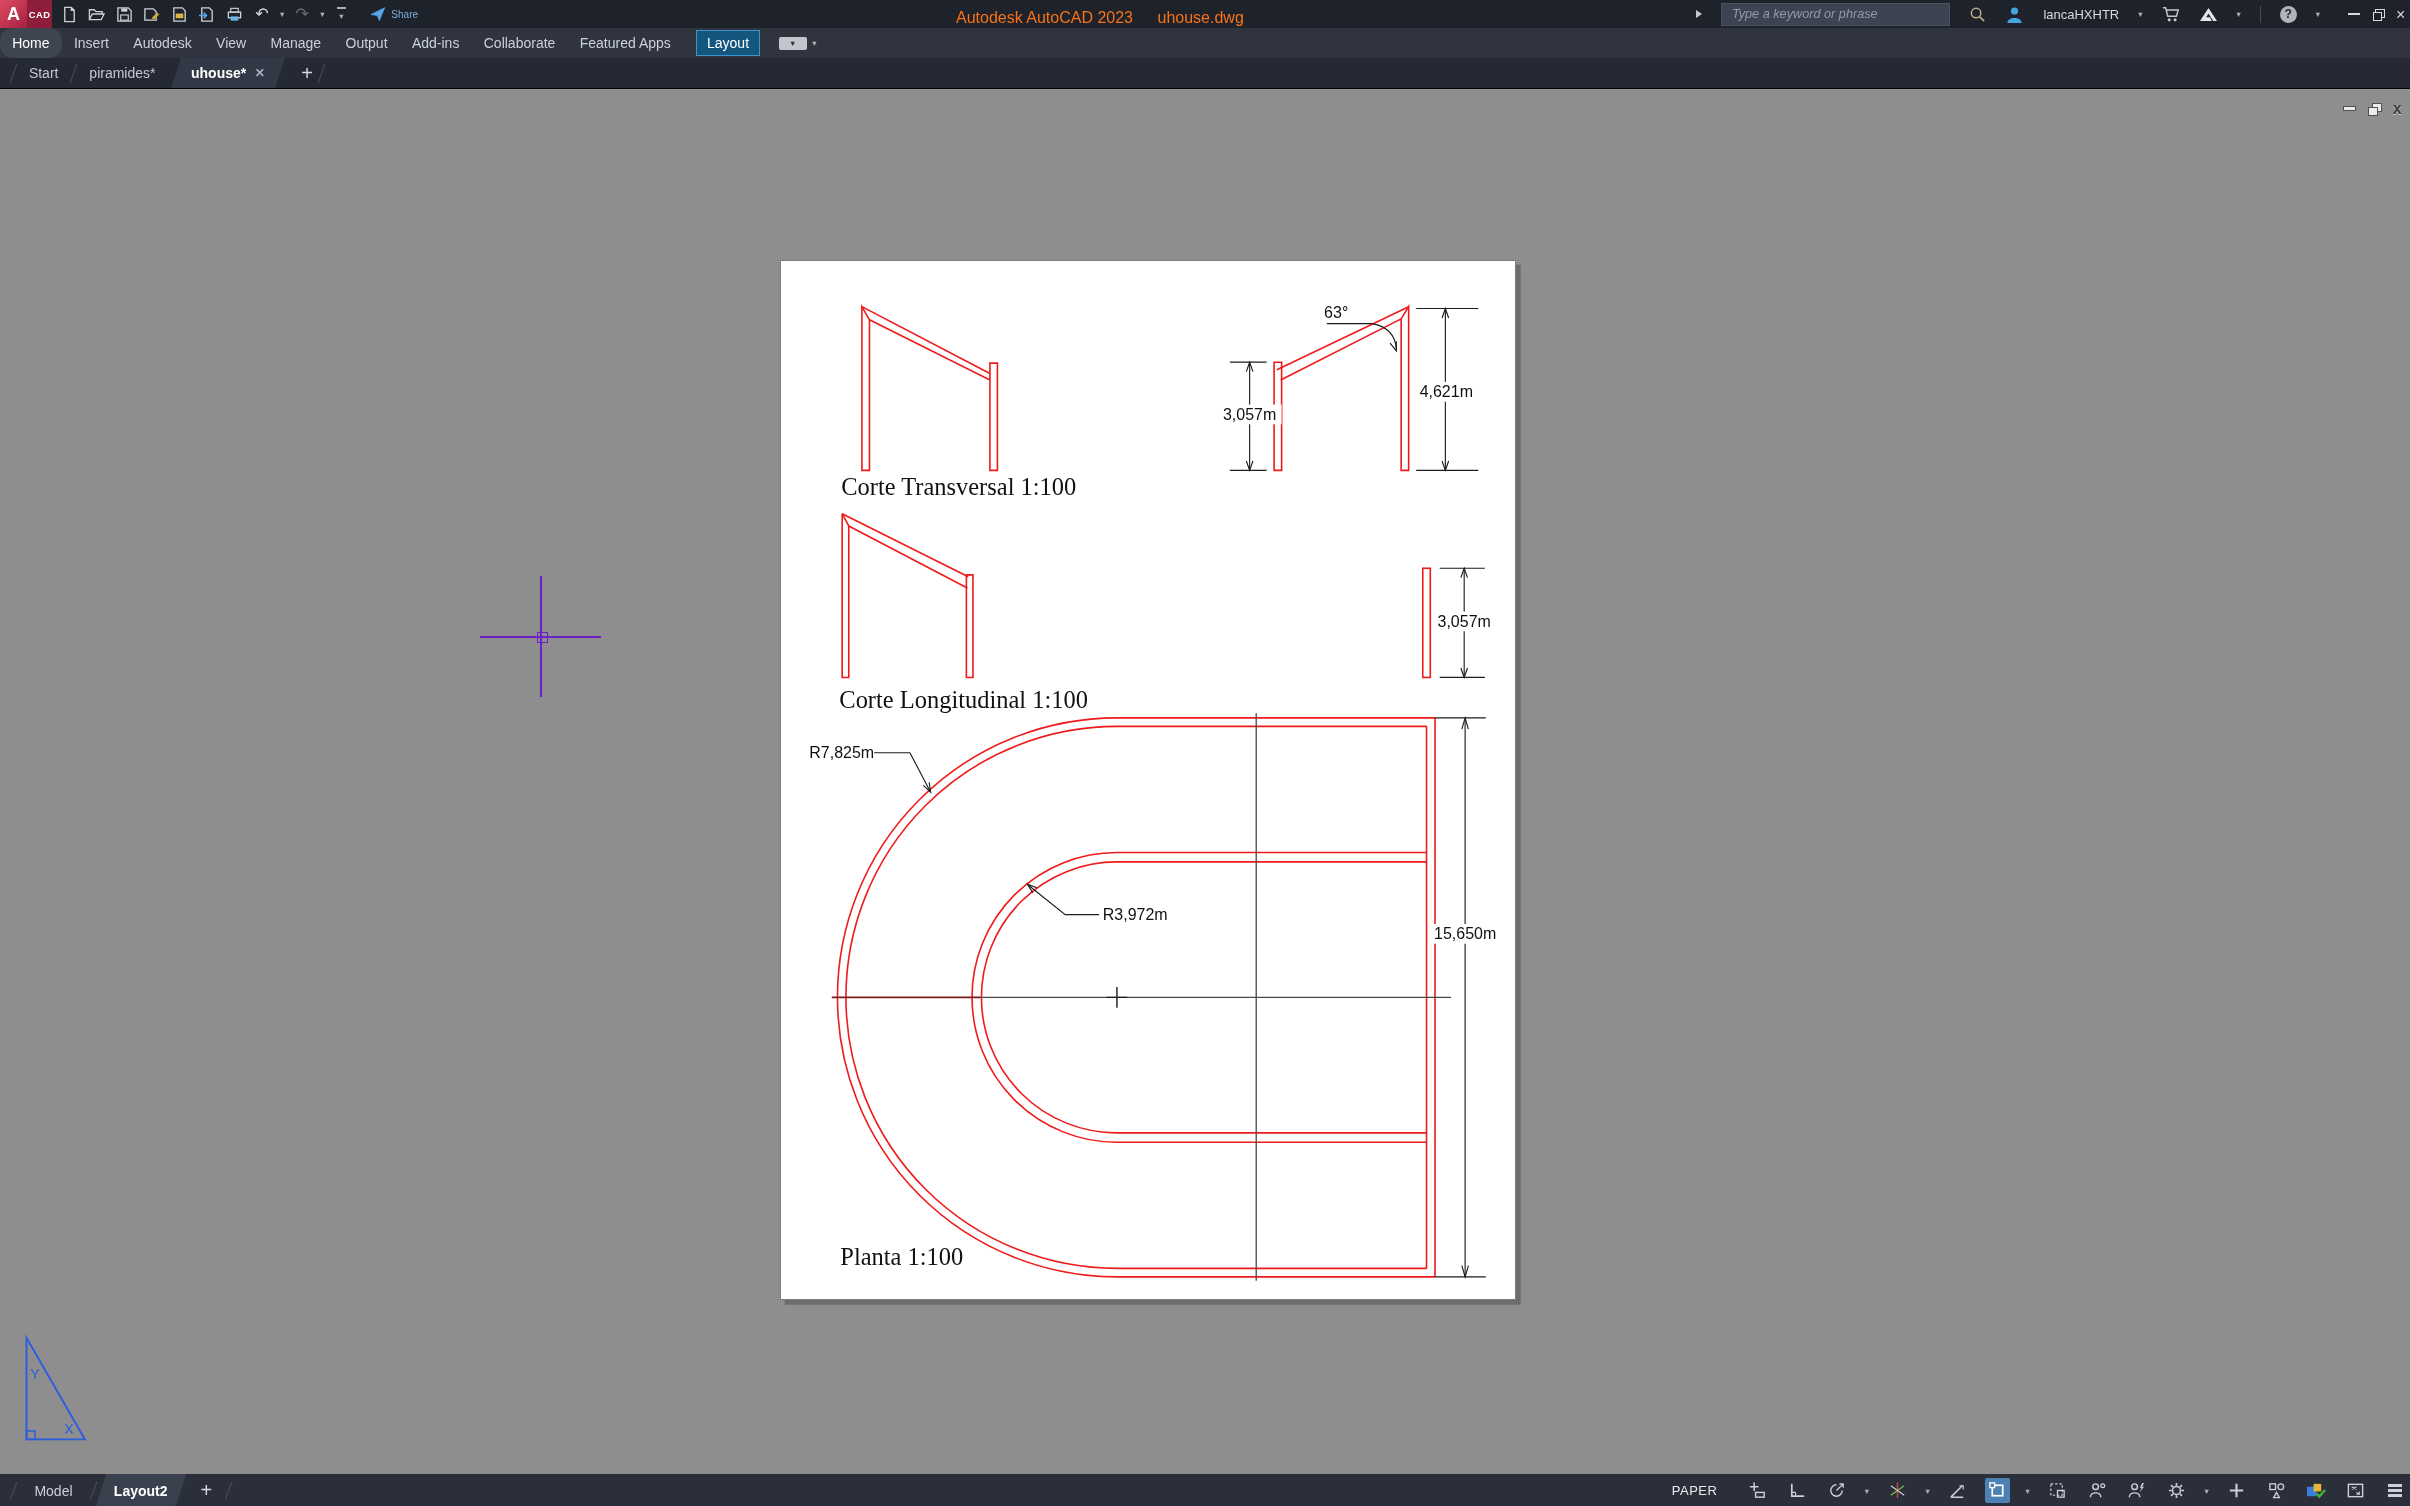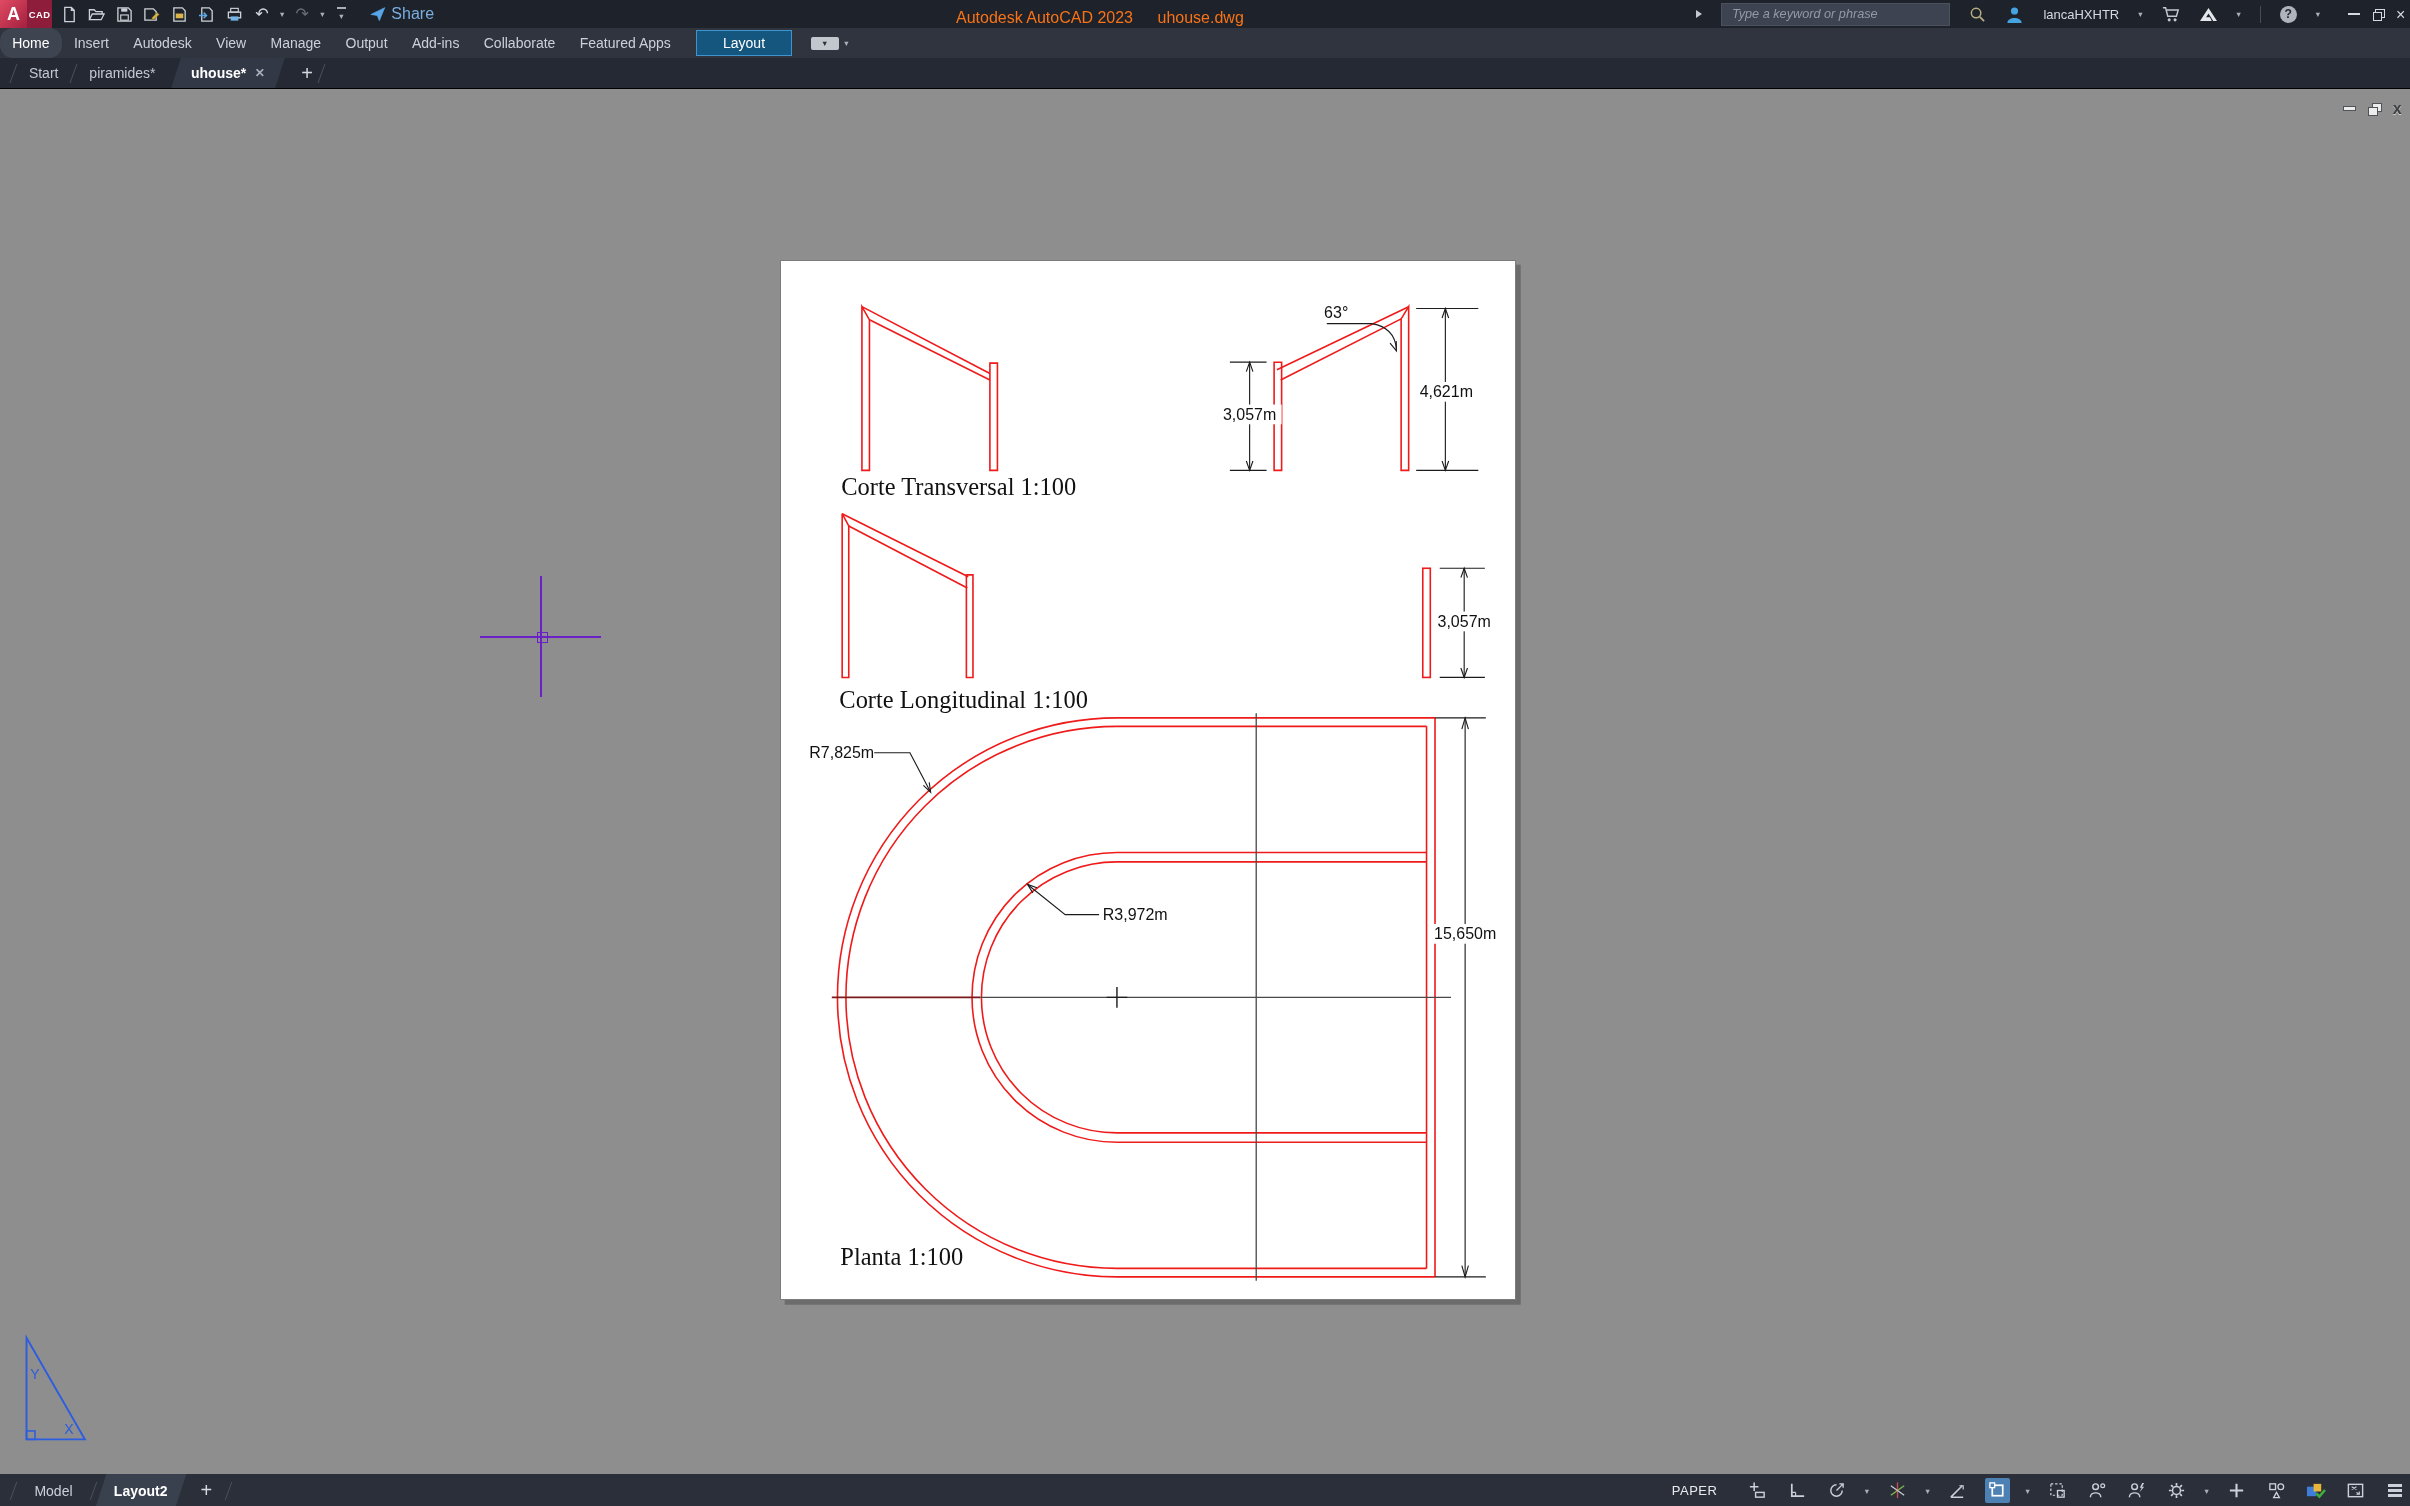--- a/index.html
+++ b/index.html
@@ -13,21 +13,21 @@
      color:#fff;font-weight:bold;font-size:18px;display:flex;align-items:center;justify-content:center;}
   .logo .cadbox{width:25.4px;height:28px;background:#8e1d3c;color:#fff;font-weight:bold;font-size:9.4px;
      display:flex;align-items:center;justify-content:center;letter-spacing:0.5px;}
   .qat-icons{display:flex;align-items:center;gap:8.5px;margin-left:7.5px;}
   .qicon{width:19px;height:19px;display:flex;align-items:center;justify-content:center;}
   .caret{font-size:8.5px;color:#aab0ba;line-height:1;}
   .undo-glyph{font-size:16px;color:#d3d7de;line-height:1;}
   .redo-glyph{font-size:16px;color:#676d78;line-height:1;}
   .qat-dd{width:17px;height:15px;display:flex;flex-direction:column;align-items:center;justify-content:center;color:#aab0ba;font-size:8.5px;}
   .qat-dd .bar{width:9.4px;height:1.9px;background:#aab0ba;margin-bottom:1.9px;}
-  .share{display:flex;align-items:center;gap:5.6px;margin-left:11.3px;color:#79aede;font-size:16px;}
+  .share{display:flex;align-items:center;gap:5.6px;margin-left:11.3px;color:#79aede;font-size:10px;}
   .title-center{position:absolute;left:956px;top:4px;height:28px;display:flex;align-items:center;gap:24.5px;
      color:#f97316;font-size:16px;}
   .tb-right{position:absolute;right:5.6px;top:0;height:28px;display:flex;align-items:center;gap:19px;}
   .play-arrow{width:0;height:0;border-left:6.6px solid #c3c8d1;border-top:4.7px solid transparent;border-bottom:4.7px solid transparent;}
   .searchbox{width:212px;height:21px;background:#3d4350;border:0.9px solid #4b515d;display:flex;align-items:center;padding:0 7.5px;}
   .searchbox input{background:transparent;border:none;outline:none;width:100%;color:#c8ccd4;
      font-style:italic;font-size:12.7px;font-family:"Liberation Sans",sans-serif;}
   .searchbox input::placeholder{color:#939aa7;}
   .username{font-size:13px;color:#d5d9e0;}
   .tb-divider{width:0.9px;height:17px;background:#454b57;}
@@ -37,21 +37,21 @@
   .minbar{width:11.3px;height:1.9px;background:#d5d9e0;}
   .restore{position:relative;width:10.4px;height:10.4px;}
   .restore .b1{position:absolute;left:2.8px;top:0;width:7.5px;height:7.5px;border:1.4px solid #d5d9e0;}
   .restore .b2{position:absolute;left:0;top:2.8px;width:7.5px;height:7.5px;border:1.4px solid #d5d9e0;background:#1e222b;}
   .closex{font-size:16px;line-height:1;color:#d5d9e0;}
   
   .ribbonbar{position:absolute;left:0;top:28px;width:2411px;height:30px;background:#2f343f;
      display:flex;align-items:stretch;font-size:14px;color:#ccd1d9;}
   .rtab{display:flex;align-items:center;padding:0 12.2px;cursor:default;}
   .rtab.active{background:#3e4450;color:#fff;border-radius:13px;}
-  .rtab.highlight{background:#15567f;border:0.9px solid #3e94cf;color:#fff;margin:1.9px 5.6px 1.9px 13px;padding:0 26px;}
+  .rtab.highlight{background:#15567f;border:0.9px solid #3e94cf;color:#fff;margin:1.9px 5.6px 1.9px 13px;padding:0 10px;}
   .ribbon-toggle{display:flex;align-items:center;gap:5.6px;margin-left:13px;}
   .pill{width:28px;height:13px;background:#c2c7ce;border-radius:1.9px;display:flex;align-items:center;justify-content:center;
      color:#2b303a;font-size:7.5px;}
   
   .filetabs{position:absolute;left:0;top:58px;width:2411px;height:30px;background:#242933;
      display:flex;align-items:stretch;color:#c3c8d1;font-size:14px;}
   .slash{width:0.9px;background:#4a5160;transform:skewX(-20deg);margin:5.6px 0;}
   .ftab{display:flex;align-items:center;padding:0 15px;}
   .ftab.active{background:#323845;transform:skewX(-18deg);margin-left:5.6px;}
   .ftab.active .inner{transform:skewX(18deg);display:flex;align-items:center;gap:8.5px;font-weight:bold;color:#fff;}

